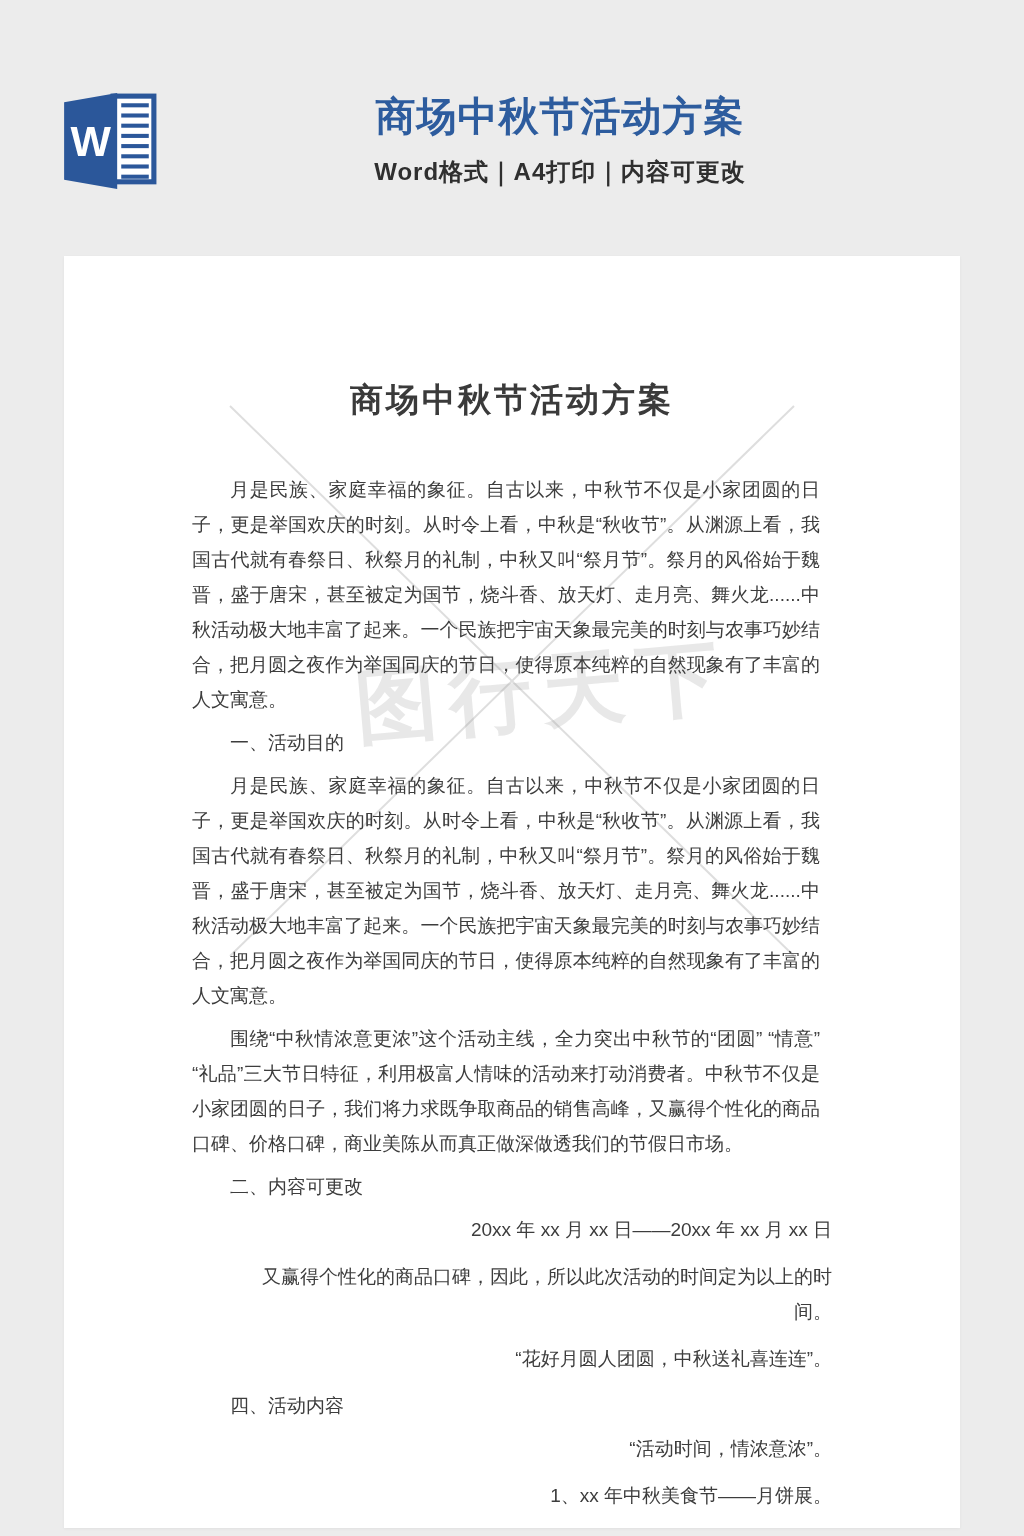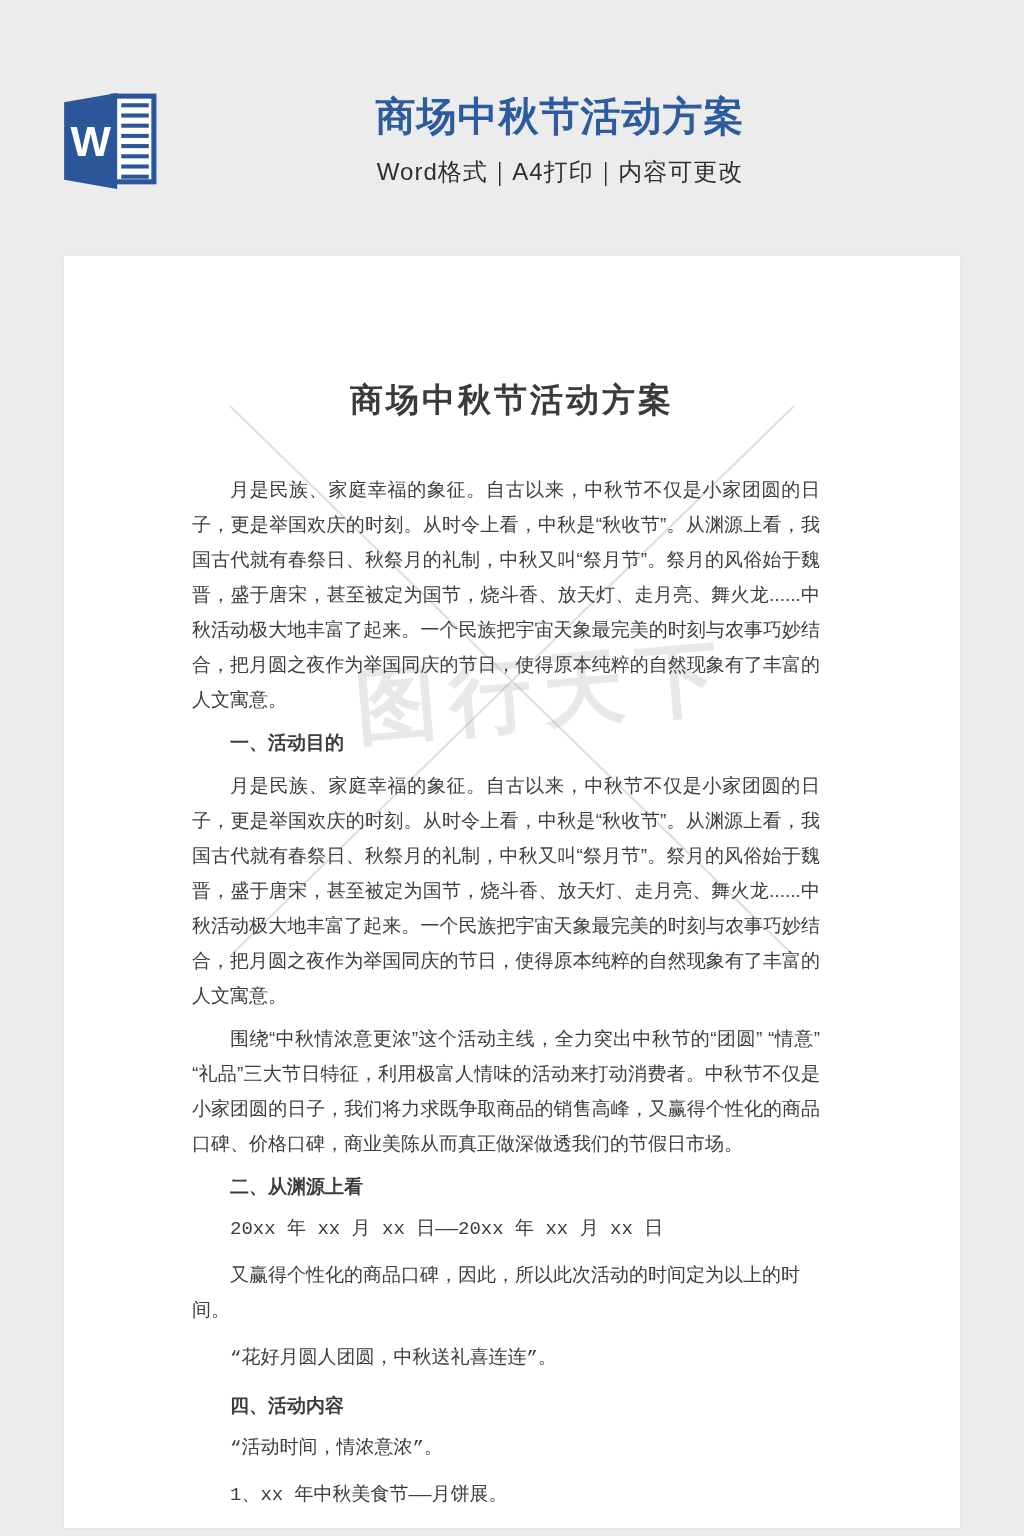--- a/index.html
+++ b/index.html
@@ -14,21 +14,21 @@
   .header{position:absolute;top:0;left:0;width:1024px;height:256px;background:#ececec;}
   .word-icon{position:absolute;left:60px;top:90px;width:98px;height:102px;}
   .header-text{position:absolute;left:160px;top:0;width:800px;text-align:center;}
   .header-title{
     margin-top:93px;
     font-size:40px;font-weight:bold;color:#2d5c9e;
     letter-spacing:1px;line-height:46px;
   }
   .header-subtitle{
     margin-top:18px;
-    font-size:24px;color:#2f2f2f;line-height:30px;letter-spacing:1px;
+    font-size:24px;color:#2f2f2f;line-height:30px;letter-spacing:1px;font-weight:bold;
   }
   
   .page{
     position:absolute;left:64px;top:256px;width:896px;height:1272px;
     background:#ffffff;
     box-shadow:0 1px 3px rgba(0,0,0,0.05);
   }
   .watermark-lines{position:absolute;left:0;top:0;width:896px;height:1272px;pointer-events:none;}
   .watermark-text{
     position:absolute;left:64px;top:382px;width:830px;
@@ -49,22 +49,22 @@
   }
   .doc-body{
     position:relative;
     padding:0 128px;
     font-size:19px;color:#3d3d3d;
     line-height:35px;
     text-align:justify;
   }
   .blk{margin:0 12px 8px 0;}
   .blk.paragraph{text-indent:2em;}
-  .blk.heading{font-weight:bold;text-indent:2em;margin:4px 0 8px 0;text-align:left;}
-  .blk.line{text-indent:2em;margin:0 0 12px 0;text-align:left;font-family:Liberation Mono, monospace;}
+  .blk.heading{font-weight:normal;text-indent:2em;margin:4px 0 8px 0;text-align:left;}
+  .blk.line{text-indent:2em;margin:0 0 12px 0;text-align:right;}
 </style>
 </head>
 <body>
 
 <div class="header">
   <div class="word-icon">
     <svg width="98" height="102" viewBox="0 0 96 100" xmlns="http://www.w3.org/2000/svg">
       <rect x="52" y="6" width="40" height="84" fill="#ffffff" stroke="#2b579a" stroke-width="5"></rect>
       <g stroke="#2b579a" stroke-width="4">
         <line x1="60" y1="15" x2="87" y2="15"></line>
@@ -91,21 +91,21 @@
     <line x1="166" y1="150" x2="730" y2="700" stroke="#dedede" stroke-width="2"></line>
     <line x1="730" y1="150" x2="166" y2="700" stroke="#dedede" stroke-width="2"></line>
   </svg>
   <div class="watermark-text">图行天下</div>
   <div class="doc-title">商场中秋节活动方案</div>
   <div class="doc-body">
       <div class="blk paragraph">月是民族、家庭幸福的象征。自古以来，中秋节不仅是小家团圆的日子，更是举国欢庆的时刻。从时令上看，中秋是“秋收节”。从渊源上看，我国古代就有春祭日、秋祭月的礼制，中秋又叫“祭月节”。祭月的风俗始于魏晋，盛于唐宋，甚至被定为国节，烧斗香、放天灯、走月亮、舞火龙......中秋活动极大地丰富了起来。一个民族把宇宙天象最完美的时刻与农事巧妙结合，把月圆之夜作为举国同庆的节日，使得原本纯粹的自然现象有了丰富的人文寓意。</div>
       <div class="blk heading">一、活动目的</div>
       <div class="blk paragraph">月是民族、家庭幸福的象征。自古以来，中秋节不仅是小家团圆的日子，更是举国欢庆的时刻。从时令上看，中秋是“秋收节”。从渊源上看，我国古代就有春祭日、秋祭月的礼制，中秋又叫“祭月节”。祭月的风俗始于魏晋，盛于唐宋，甚至被定为国节，烧斗香、放天灯、走月亮、舞火龙......中秋活动极大地丰富了起来。一个民族把宇宙天象最完美的时刻与农事巧妙结合，把月圆之夜作为举国同庆的节日，使得原本纯粹的自然现象有了丰富的人文寓意。</div>
       <div class="blk paragraph">围绕“中秋情浓意更浓”这个活动主线，全力突出中秋节的“团圆” “情意” “礼品”三大节日特征，利用极富人情味的活动来打动消费者。中秋节不仅是小家团圆的日子，我们将力求既争取商品的销售高峰，又赢得个性化的商品口碑、价格口碑，商业美陈从而真正做深做透我们的节假日市场。</div>
-      <div class="blk heading">二、从渊源上看</div>
+      <div class="blk heading">二、内容可更改</div>
       <div class="blk line">20xx 年 xx 月 xx 日——20xx 年 xx 月 xx 日</div>
       <div class="blk line">又赢得个性化的商品口碑，因此，所以此次活动的时间定为以上的时间。</div>
       <div class="blk line">“花好月圆人团圆，中秋送礼喜连连”。</div>
       <div class="blk heading">四、活动内容</div>
       <div class="blk line">“活动时间，情浓意浓”。</div>
       <div class="blk line">1、xx 年中秋美食节——月饼展。</div>
     </div>
 </div>
 
 </body></html>

